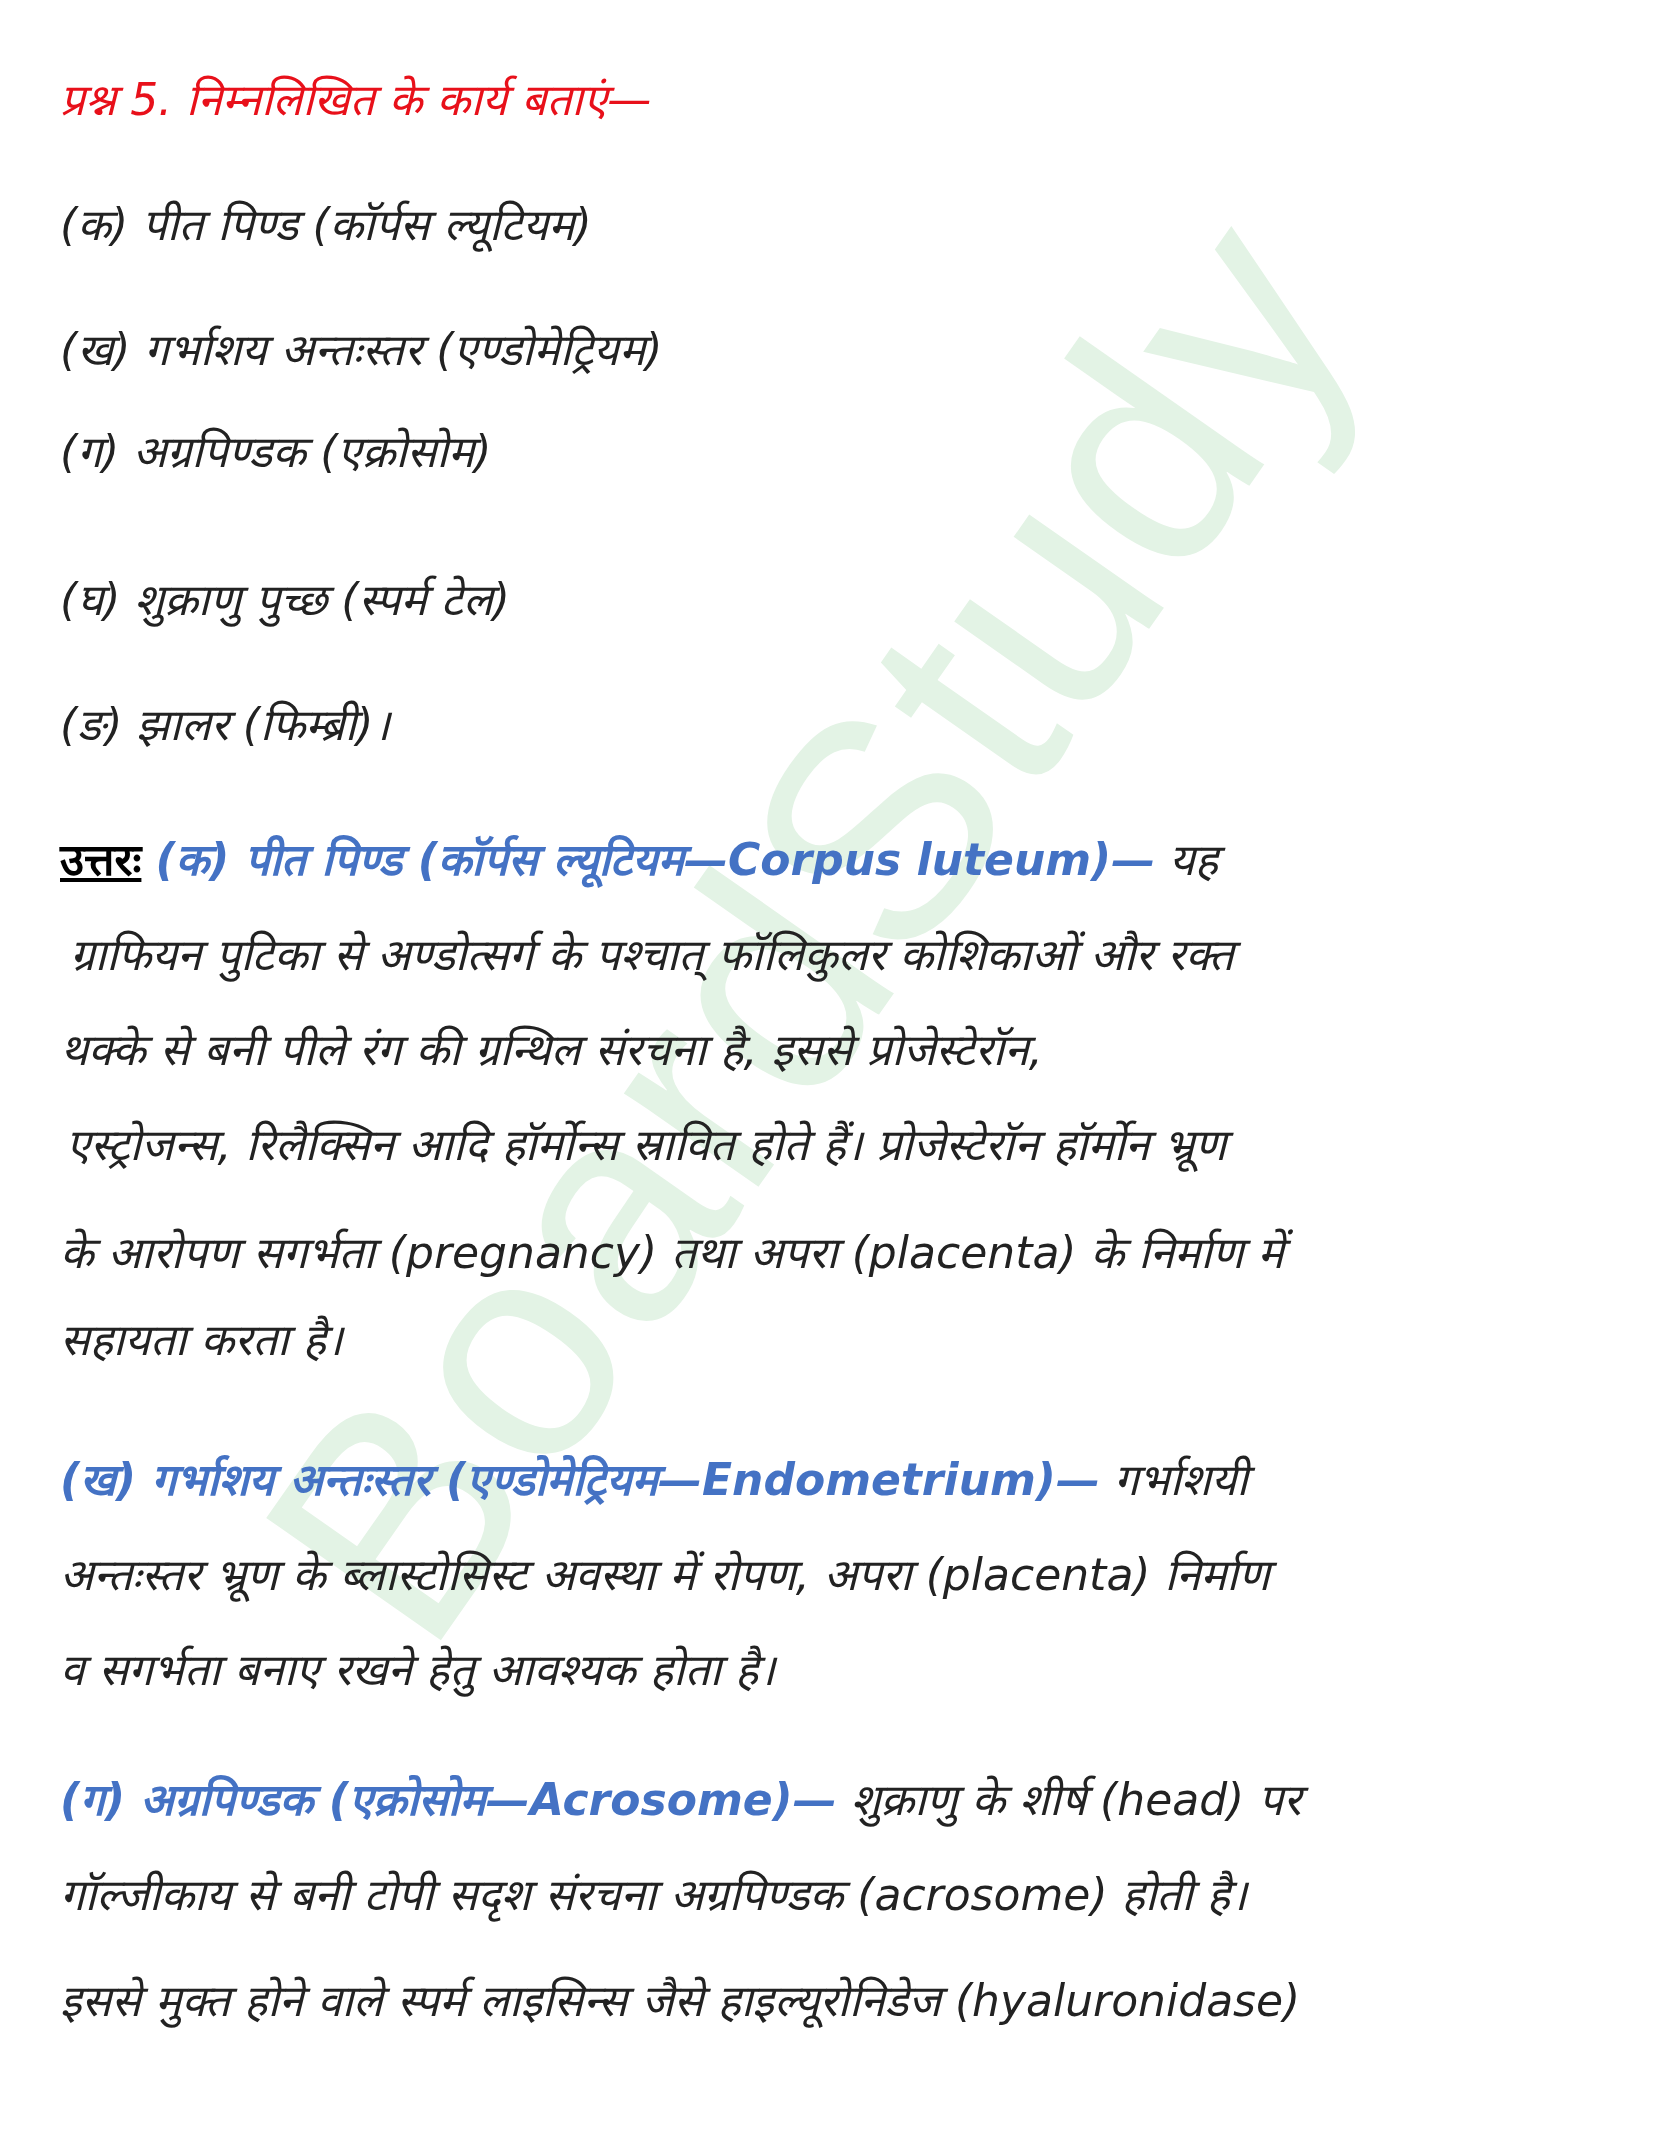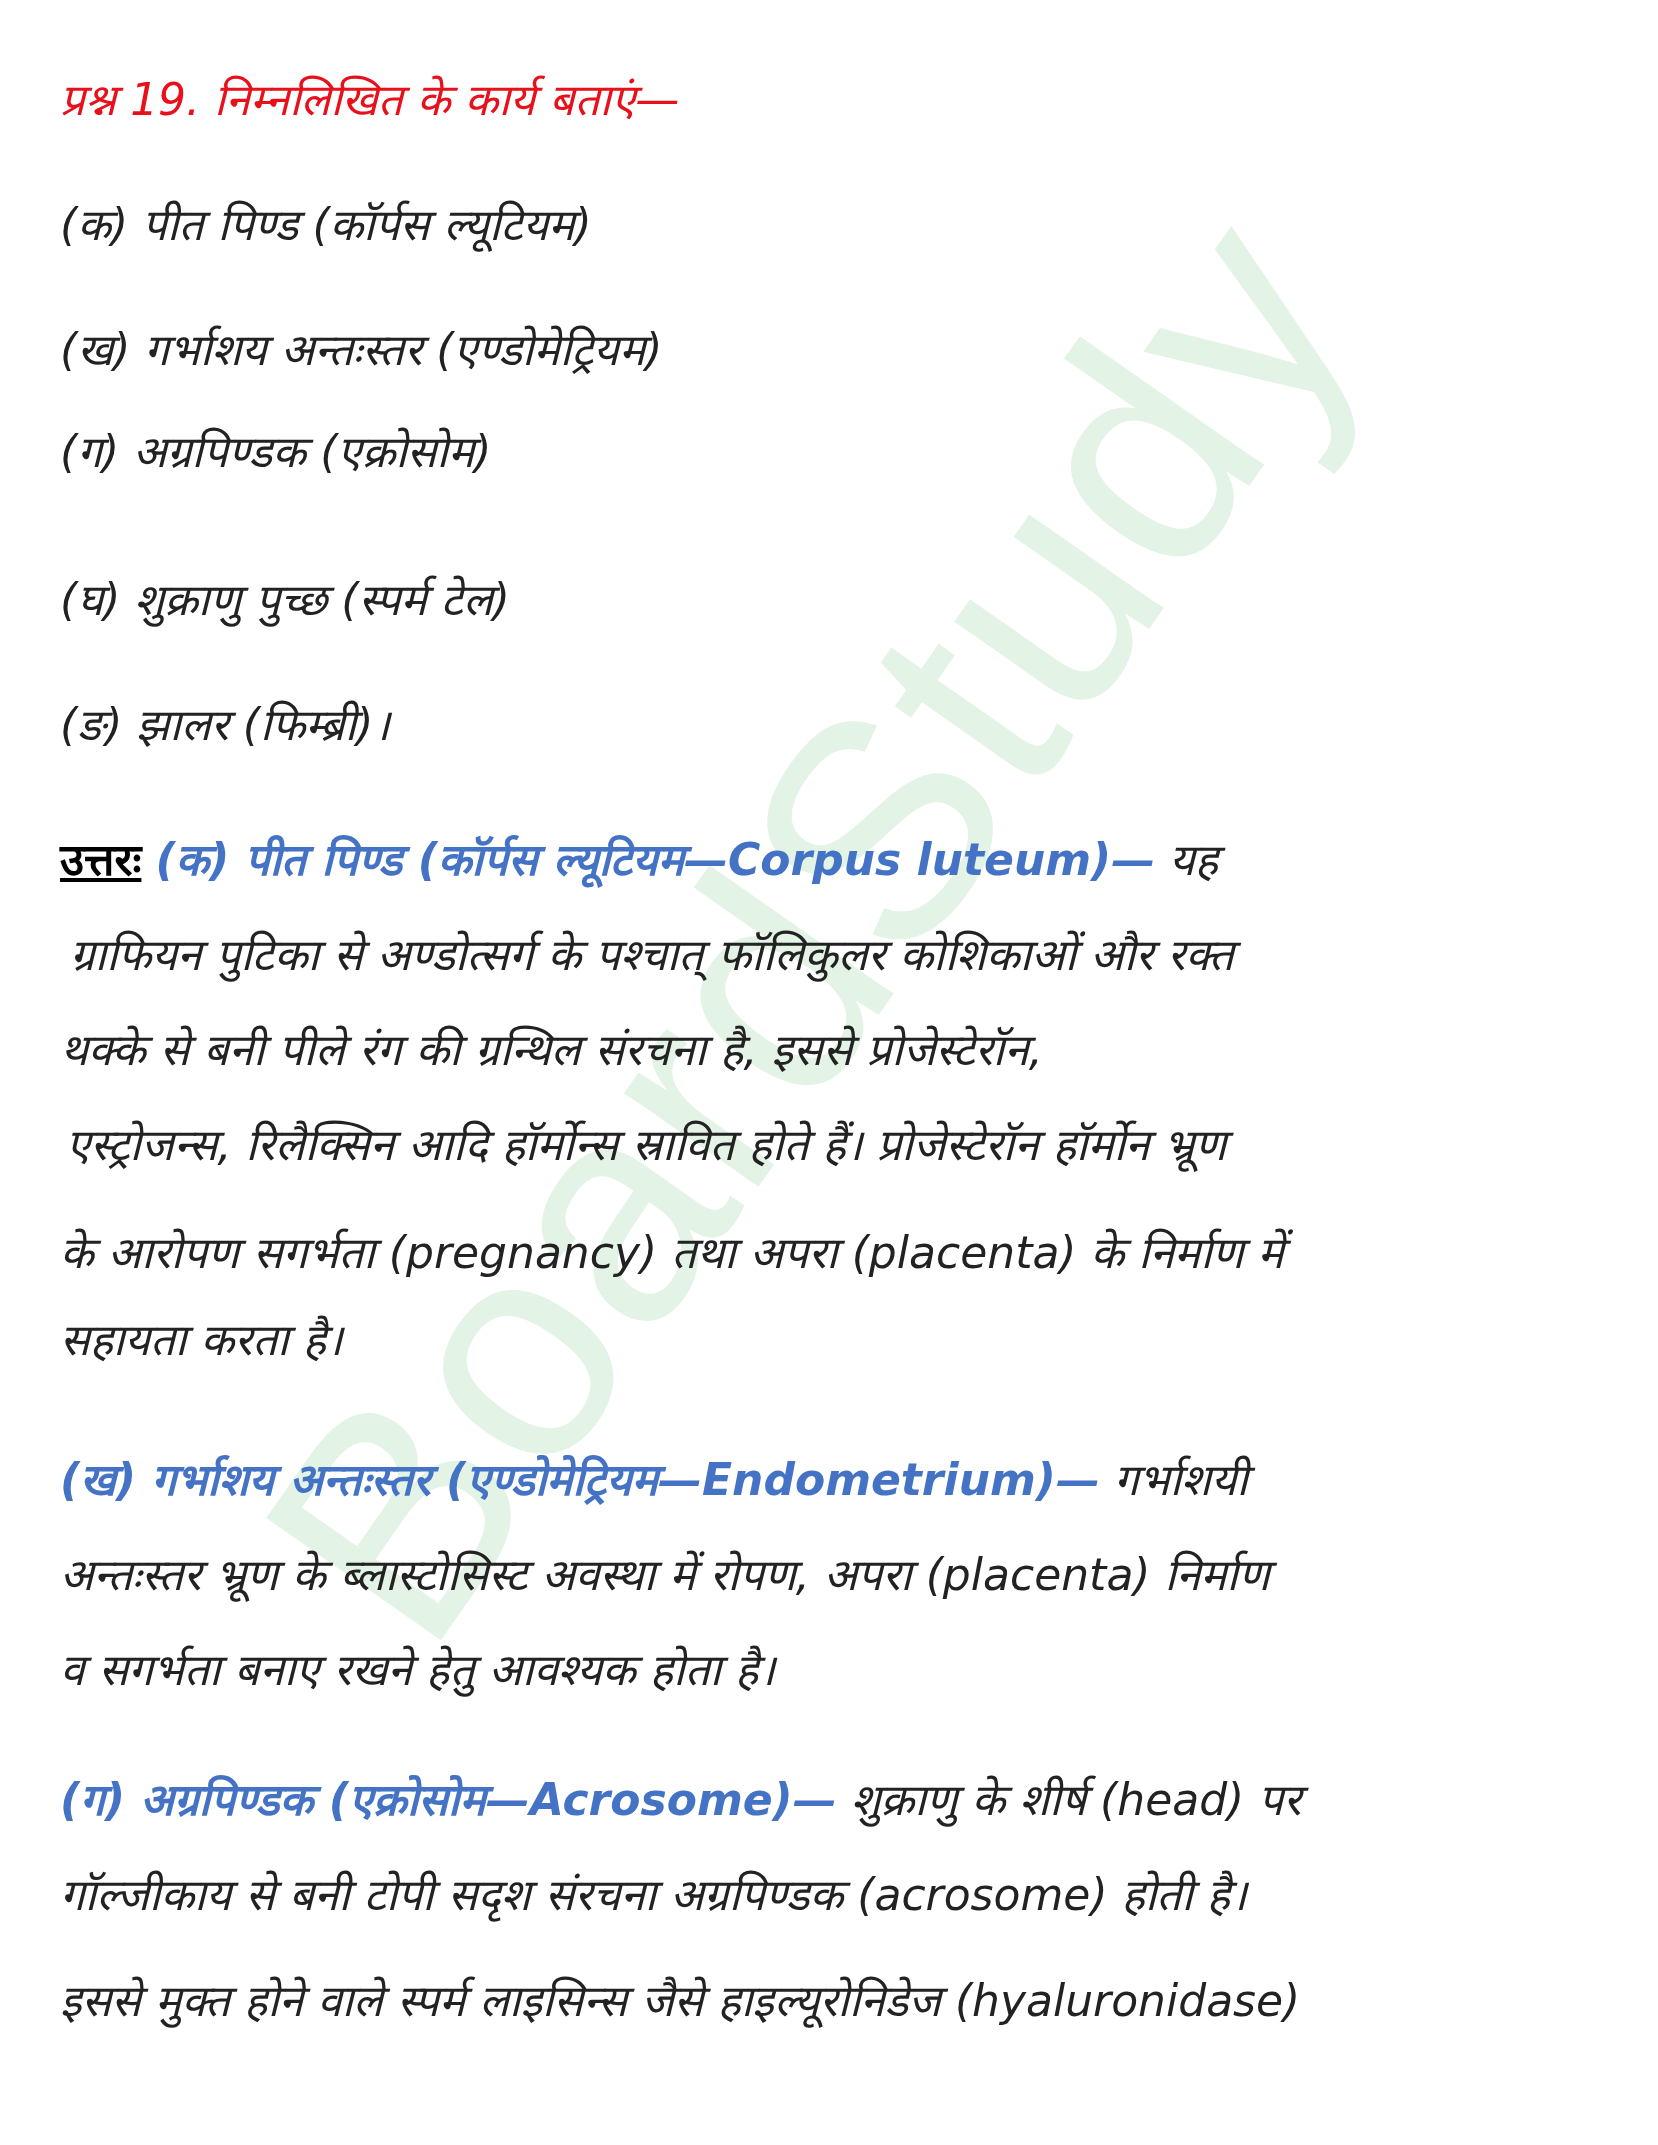--- a/index.html
+++ b/index.html
@@ -63,21 +63,21 @@
     }
     .body { color: #222222; }
   </style>
 </head>
 <body>
 
 <div class="watermark">BoardStudy</div>
 
 <div class="page">
 
-  <div class="line question" style="top:70px;">प्रश्न 19. निम्नलिखित के कार्य बताएं—</div>
+  <div class="line question" style="top:70px;">प्रश्न 5. निम्नलिखित के कार्य बताएं—</div>
 
   <div class="line item" style="top:195px;">(क) पीत पिण्ड (कॉर्पस ल्यूटियम)</div>
   <div class="line item" style="top:320px;">(ख) गर्भाशय अन्तःस्तर (एण्डोमेट्रियम)</div>
   <div class="line item" style="top:422px;">(ग) अग्रपिण्डक (एक्रोसोम)</div>
   <div class="line item" style="top:570px;">(घ) शुक्राणु पुच्छ (स्पर्म टेल)</div>
   <div class="line item" style="top:695px;">(ङ) झालर (फिम्ब्री)।</div>
 
   <div class="line" style="top:830px;">
     <span class="answer-label">उत्तरः</span>
     <span class="heading">(क) पीत पिण्ड (कॉर्पस ल्यूटियम—Corpus luteum)—</span>

